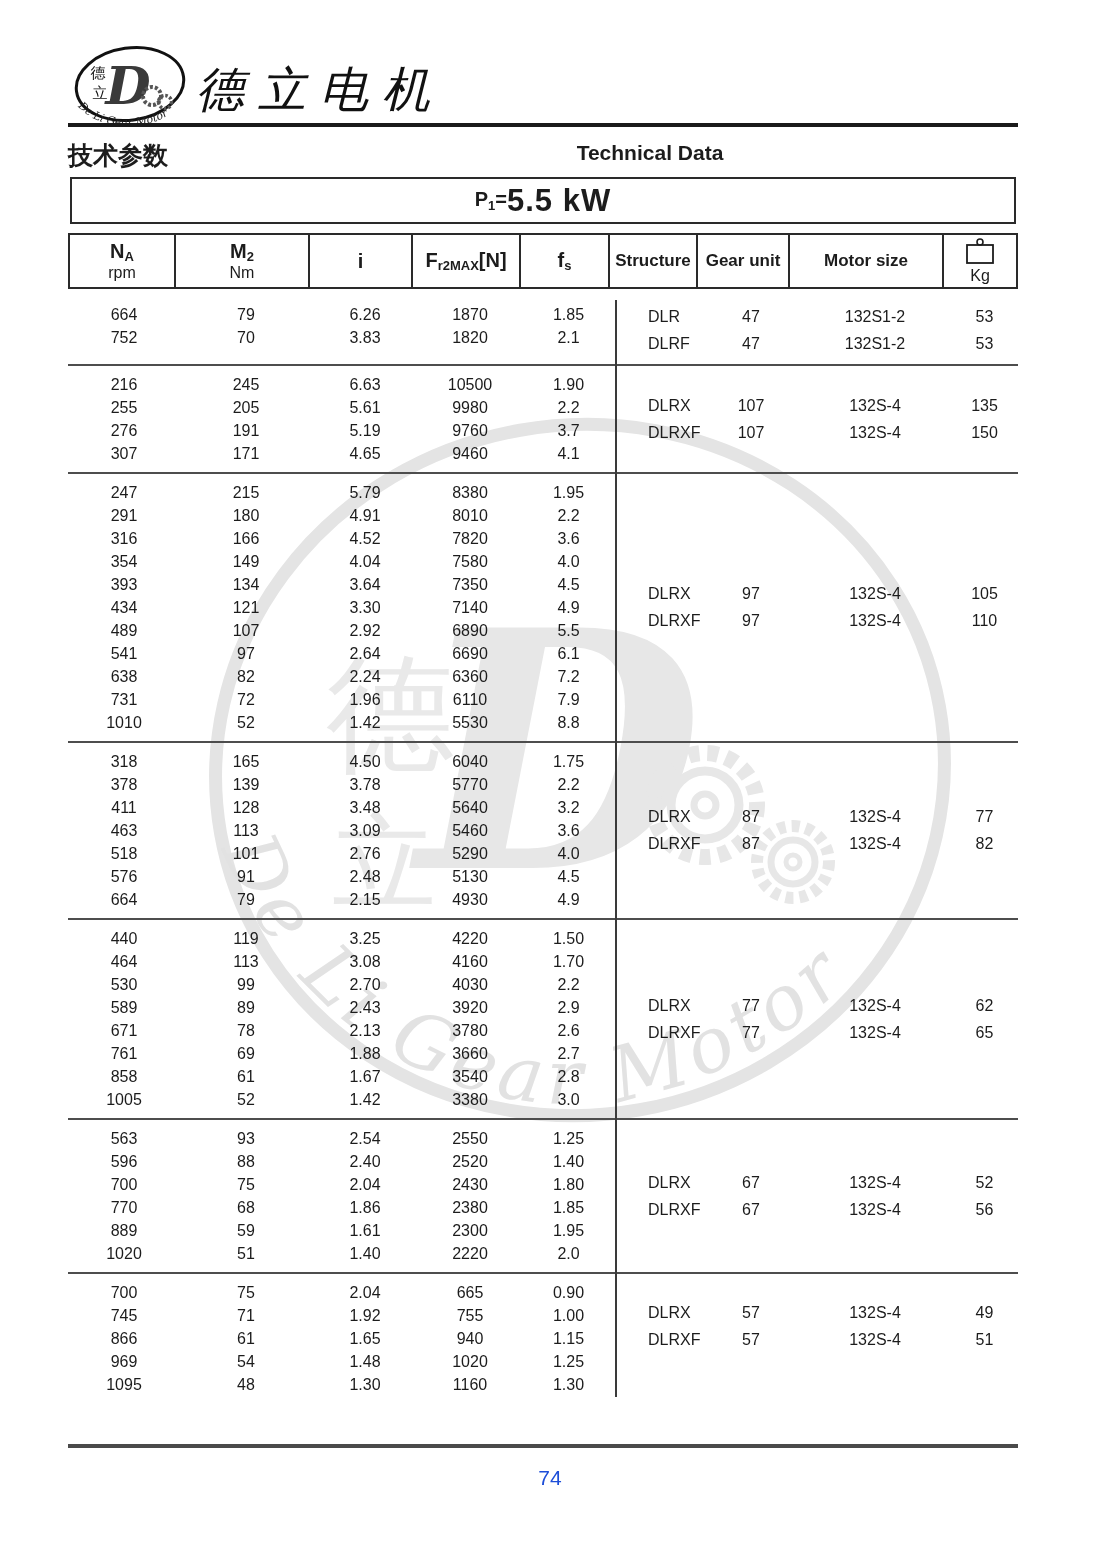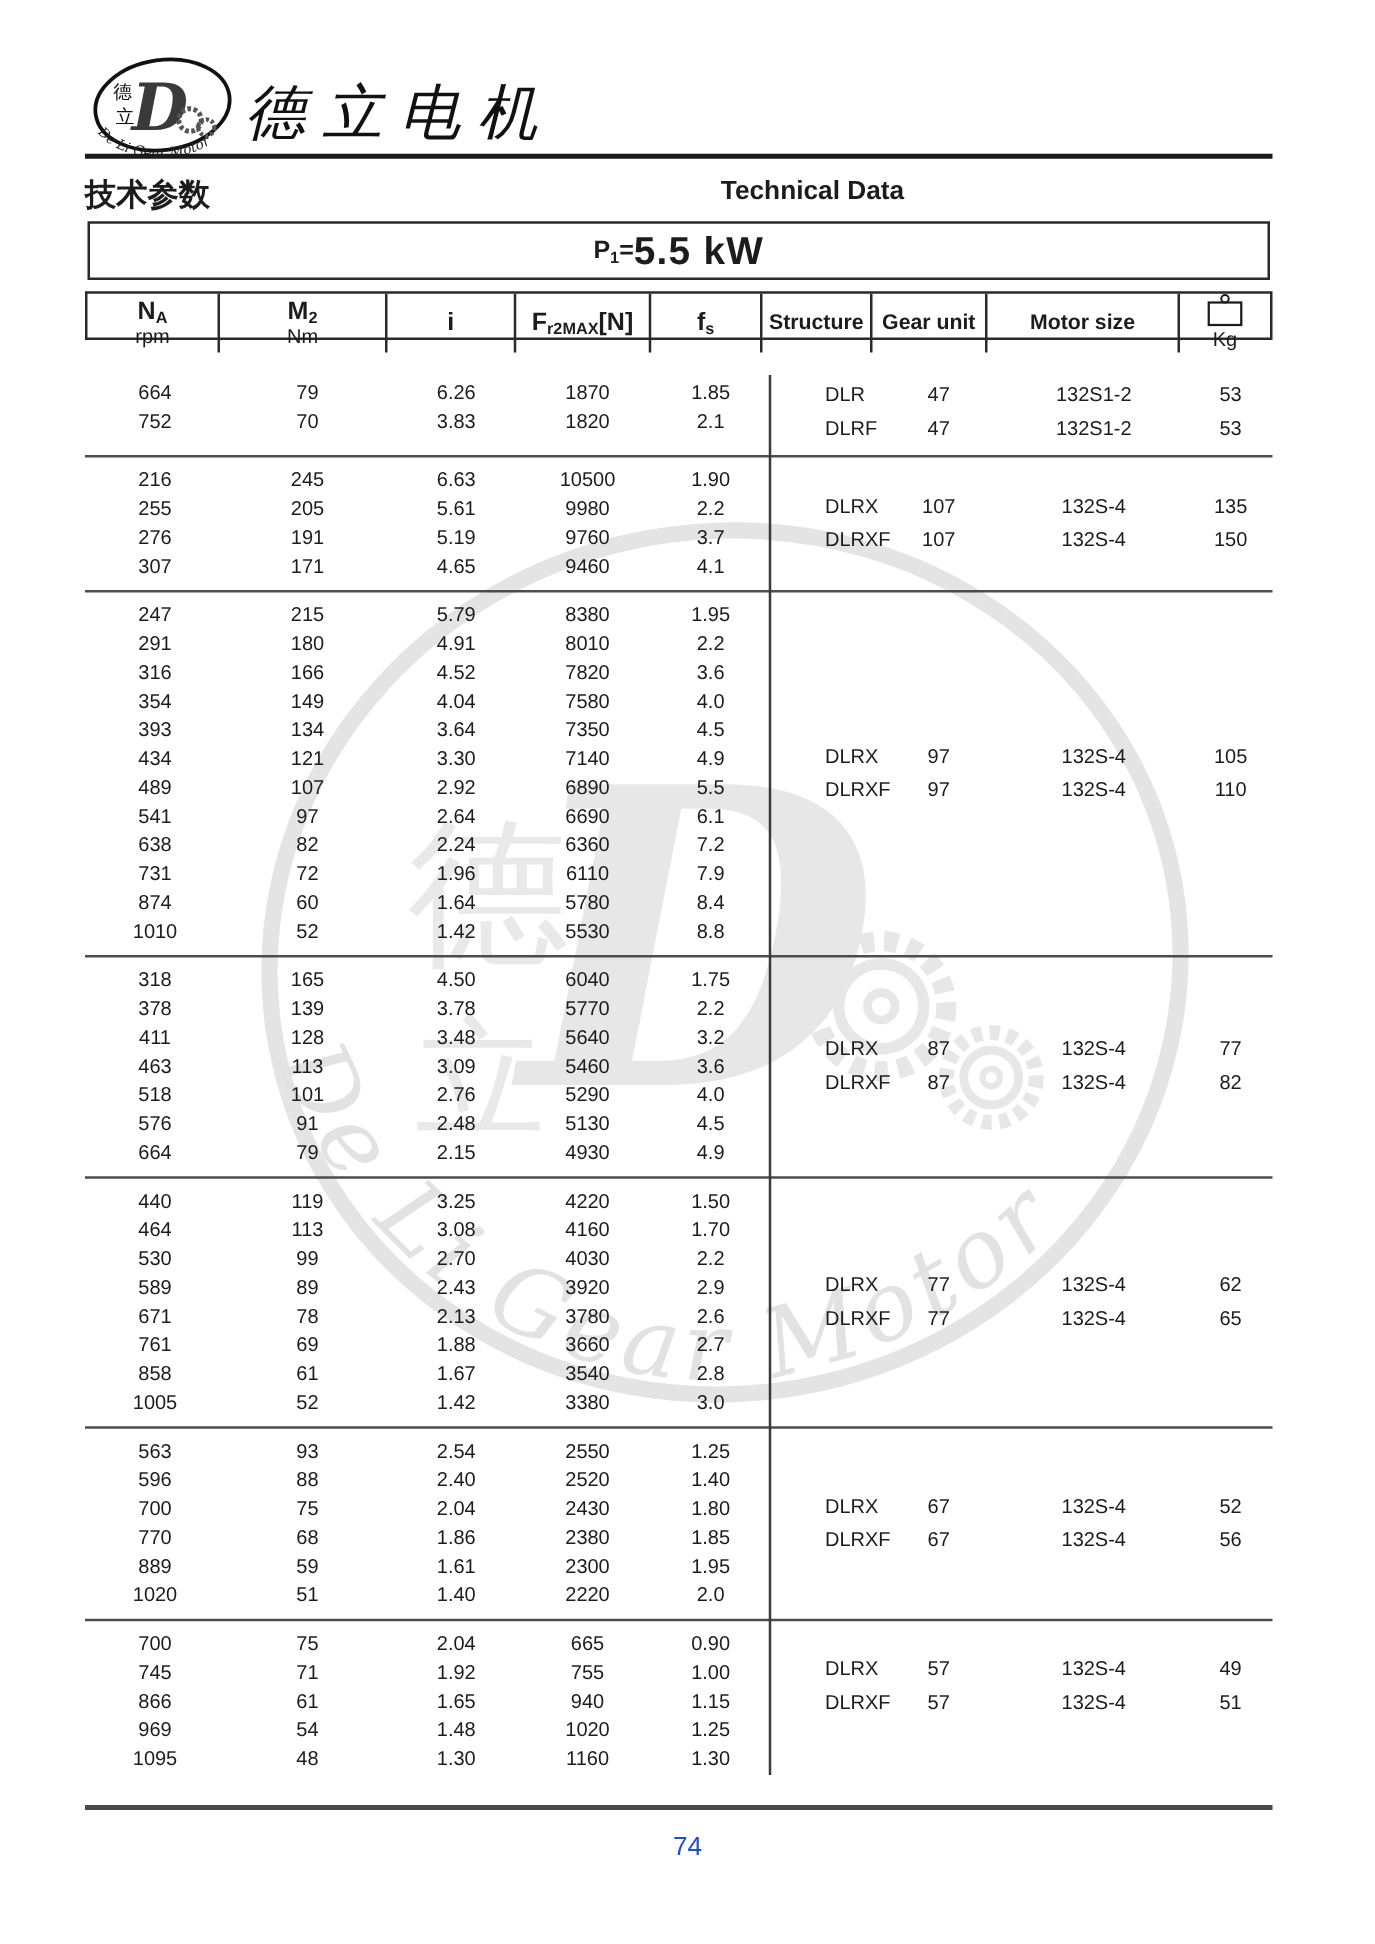--- a/index.html
+++ b/index.html
@@ -27,21 +27,21 @@
   .title-box {
     position:absolute; left:70px; top:177px; width:946px; height:47px;
     border:2px solid #2a2a2a; display:flex; align-items:center; justify-content:center;
   }
   .p-small { font-size:20px; font-weight:bold; }
   .p-small sub { font-size:13px; font-weight:bold; vertical-align:-4px; }
   .p-big { font-size:31px; font-weight:bold; letter-spacing:1px; }
 
   
   .thead {
-    position:absolute; left:68px; top:233px; width:950px; height:39px;
+    position:absolute; left:68px; top:233px; width:950px; height:56px;
     border:2px solid #2a2a2a; display:grid;
     grid-template-columns:106px 134px 103px 108px 89px 88px 92px 154px 1fr;
   }
   .h-cell {
     border-right:2px solid #2a2a2a; display:flex; flex-direction:column;
     align-items:center; justify-content:center; line-height:1.1; text-align:center;
   }
   .h-cell:last-child { border-right:none; }
   .h-main { font-size:20px; font-weight:bold; }
   .h-main sub { font-size:13px; font-weight:bold; vertical-align:-3px; }
@@ -53,21 +53,21 @@
   .tbody { position:absolute; left:68px; top:296px; width:950px; z-index:1; }
   .vdivider { position:absolute; left:547px; top:4px; bottom:6px; width:2px; background:#3a3a3a; }
   .group { display:flex; padding:7px 0; }
   .group + .group { border-top:2px solid #4d4d4d; }
   .g-left { width:547px; }
   .d-row { display:grid; grid-template-columns:112px 132px 106px 104px 93px; height:23px; align-items:center; }
   .d-cell { text-align:center; font-size:16px; }
   .g-right { width:403px; display:flex; flex-direction:column; justify-content:center; }
   .r-row { display:grid; grid-template-columns:88px 96px 152px 67px; height:27px; align-items:center; font-size:16px; }
   .r-cell { text-align:center; }
-  .r-structure { text-align:left; padding-left:45px; }
+  .r-structure { text-align:left; padding-left:33px; }
   .group:last-child .g-right { transform:translateY(-12px); }
 
   
   .bottom-rule { position:absolute; left:68px; top:1444px; width:950px; height:4px; background:#4a4a4a; }
   .page-num { position:absolute; left:0; top:1466px; width:1100px; text-align:center; font-size:21px; color:#1d4ed8; }
 
   .serif-cjk { font-family:"DejaVu Serif", serif; }
 </style>
 </head>
 <body>
@@ -307,27 +307,20 @@
           <div class="d-cell">7.2</div>
         </div>
         <div class="d-row">
           <div class="d-cell">731</div>
           <div class="d-cell">72</div>
           <div class="d-cell">1.96</div>
           <div class="d-cell">6110</div>
           <div class="d-cell">7.9</div>
         </div>
         <div class="d-row">
-          <div class="d-cell">874</div>
-          <div class="d-cell">60</div>
-          <div class="d-cell">1.64</div>
-          <div class="d-cell">5780</div>
-          <div class="d-cell">8.4</div>
-        </div>
-        <div class="d-row">
           <div class="d-cell">1010</div>
           <div class="d-cell">52</div>
           <div class="d-cell">1.42</div>
           <div class="d-cell">5530</div>
           <div class="d-cell">8.8</div>
         </div>
       </div>
       <div class="g-right">
         <div class="r-row">
           <div class="r-cell r-structure">DLRX</div>

